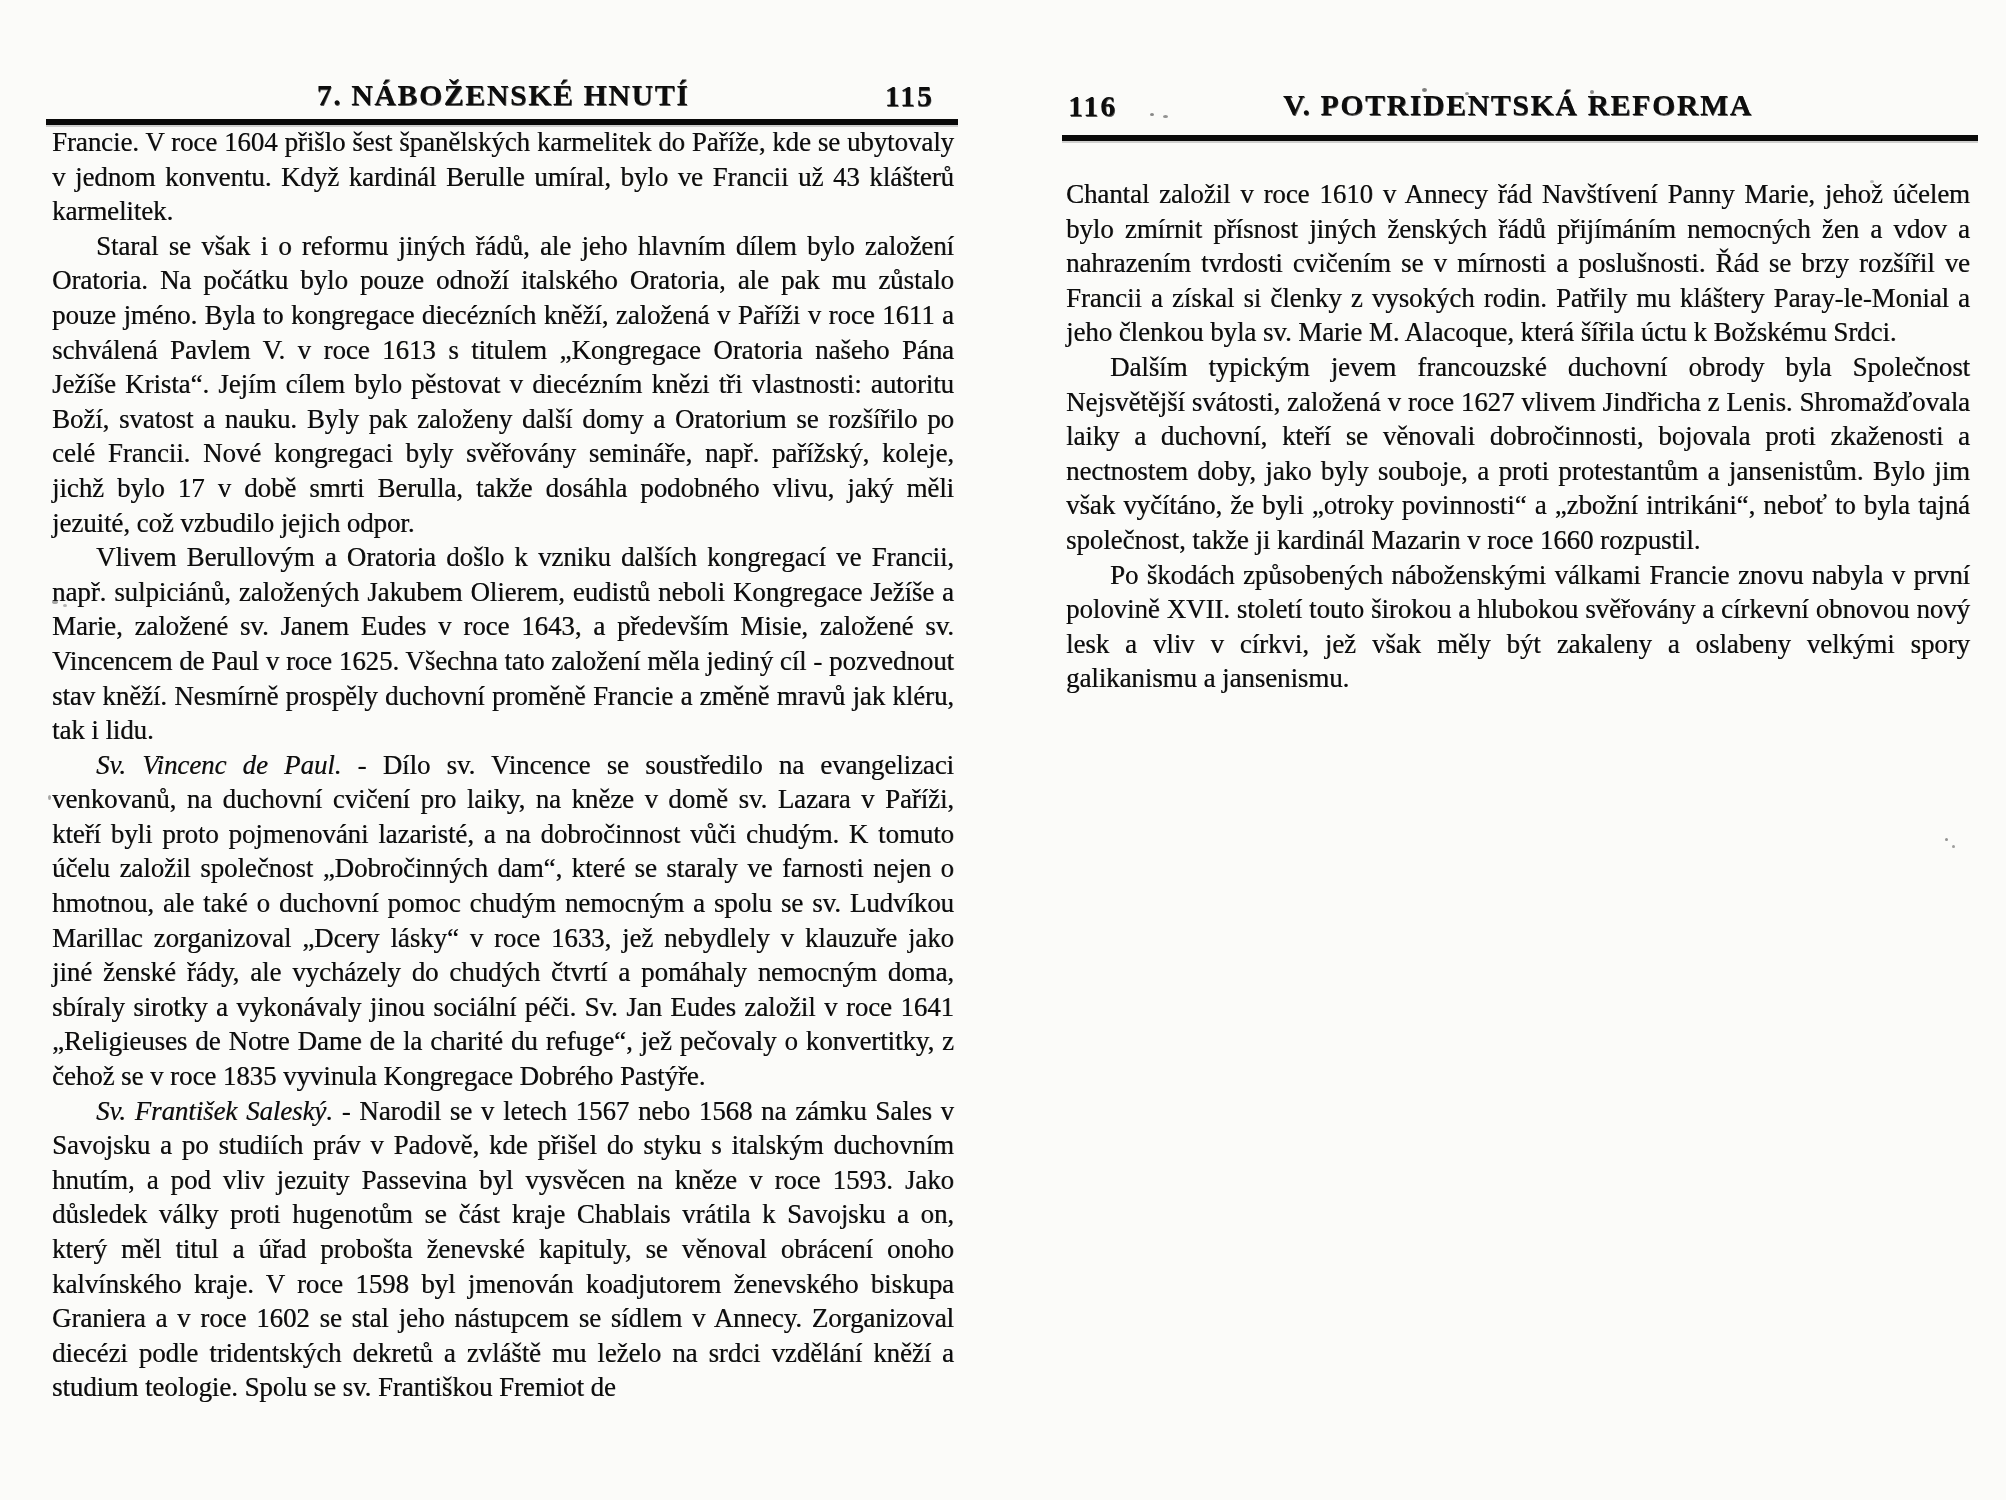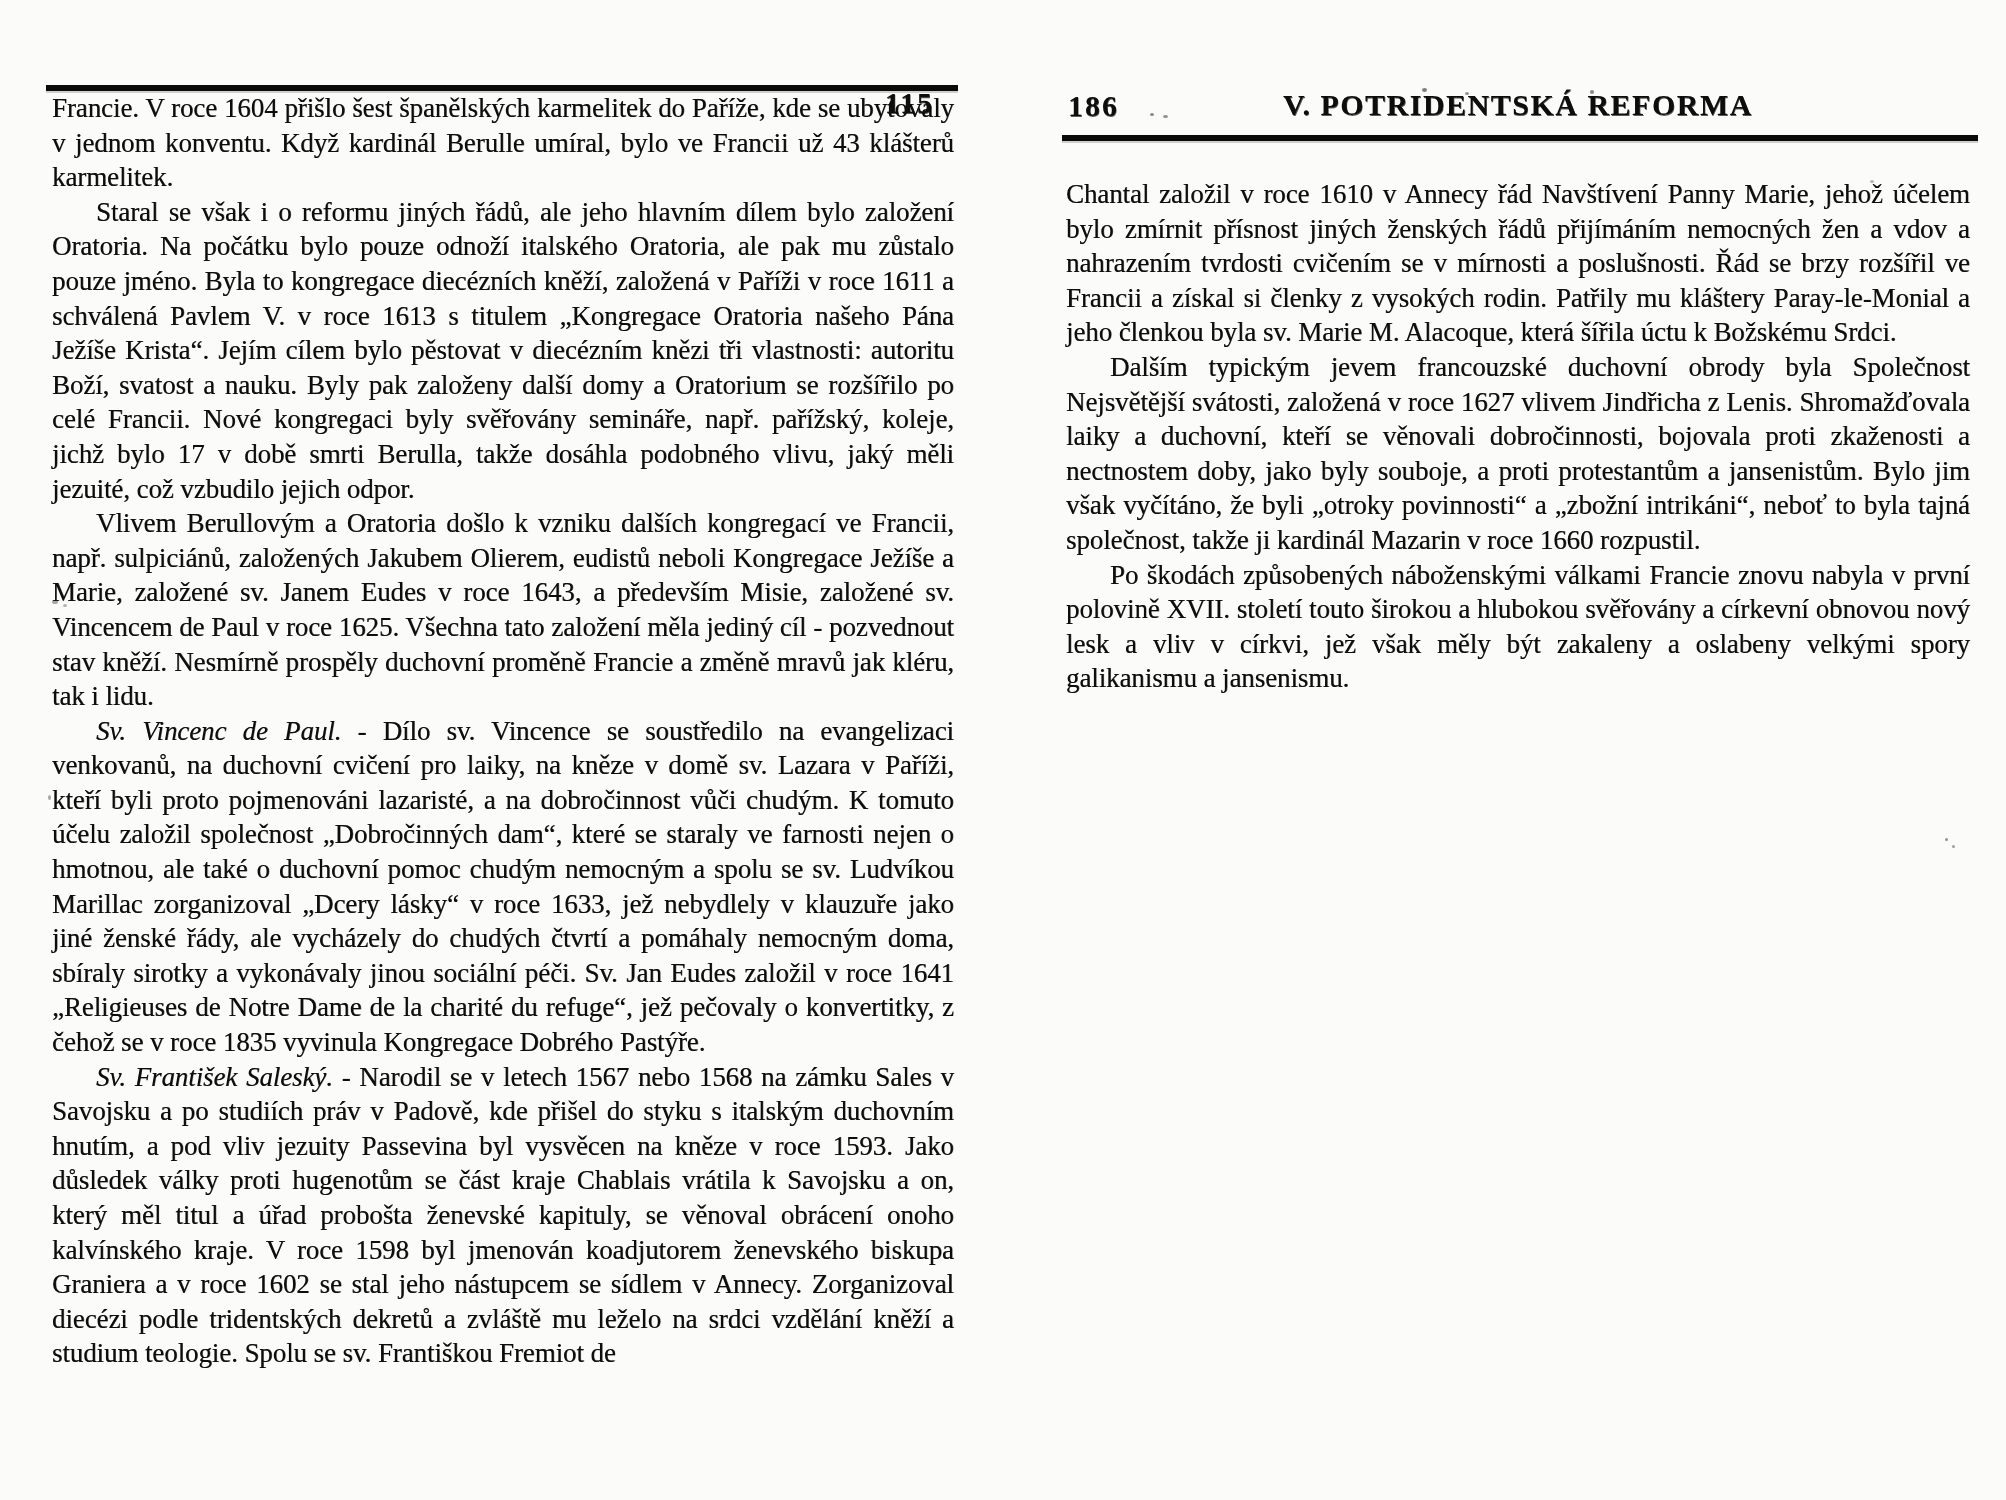--- a/index.html
+++ b/index.html
@@ -60,36 +60,37 @@
     position: absolute;
     background: #2a2a2a;
     border-radius: 50%;
   }
 </style>
 </head>
 <body>
 
 <section class="page page-left">
   <header class="page-header">
+    <span class="title">7. NÁBOŽENSKÉ HNUTÍ</span>
     <span class="pagenum">115</span>
     <div class="rule"></div>
   </header>
   <div class="body-text">
       <p class="para">Francie. V roce 1604 přišlo šest španělských karmelitek do Paříže, kde se ubytovaly v jednom konventu. Když kardinál Berulle umíral, bylo ve Francii už 43 klášterů karmelitek.</p>
       <p class="para indent">Staral se však i o reformu jiných řádů, ale jeho hlavním dílem bylo založení Oratoria. Na počátku bylo pouze odnoží italského Oratoria, ale pak mu zůstalo pouze jméno. Byla to kongregace diecézních kněží, založená v Paříži v roce 1611 a schválená Pavlem V. v roce 1613 s titulem „Kongregace Oratoria našeho Pána Ježíše Krista“. Jejím cílem bylo pěstovat v diecézním knězi tři vlastnosti: autoritu Boží, svatost a nauku. Byly pak založeny další domy a Oratorium se rozšířilo po celé Francii. Nové kongregaci byly svěřovány semináře, např. pařížský, koleje, jichž bylo 17 v době smrti Berulla, takže dosáhla podobného vlivu, jaký měli jezuité, což vzbudilo jejich odpor.</p>
       <p class="para indent">Vlivem Berullovým a Oratoria došlo k vzniku dalších kongregací ve Francii, např. sulpiciánů, založených Jakubem Olierem, eudistů neboli Kongregace Ježíše a Marie, založené sv. Janem Eudes v roce 1643, a především Misie, založené sv. Vincencem de Paul v roce 1625. Všechna tato založení měla jediný cíl - pozvednout stav kněží. Nesmírně prospěly duchovní proměně Francie a změně mravů jak kléru, tak i lidu.</p>
       <p class="para indent"><i>Sv. Vincenc de Paul.</i> - Dílo sv. Vincence se soustředilo na evangelizaci venkovanů, na duchovní cvičení pro laiky, na kněze v domě sv. Lazara v Paříži, kteří byli proto pojmenováni lazaristé, a na dobročinnost vůči chudým. K tomuto účelu založil společnost „Dobročinných dam“, které se staraly ve farnosti nejen o hmotnou, ale také o duchovní pomoc chudým nemocným a spolu se sv. Ludvíkou Marillac zorganizoval „Dcery lásky“ v roce 1633, jež nebydlely v klauzuře jako jiné ženské řády, ale vycházely do chudých čtvrtí a pomáhaly nemocným doma, sbíraly sirotky a vykonávaly jinou sociální péči. Sv. Jan Eudes založil v roce 1641 „Religieuses de Notre Dame de la charité du refuge“, jež pečovaly o konvertitky, z čehož se v roce 1835 vyvinula Kongregace Dobrého Pastýře.</p>
       <p class="para indent"><i>Sv. František Saleský.</i> - Narodil se v letech 1567 nebo 1568 na zámku Sales v Savojsku a po studiích práv v Padově, kde přišel do styku s italským duchovním hnutím, a pod vliv jezuity Passevina byl vysvěcen na kněze v roce 1593. Jako důsledek války proti hugenotům se část kraje Chablais vrátila k Savojsku a on, který měl titul a úřad probošta ženevské kapituly, se věnoval obrácení onoho kalvínského kraje. V roce 1598 byl jmenován koadjutorem ženevského biskupa Graniera a v roce 1602 se stal jeho nástupcem se sídlem v Annecy. Zorganizoval diecézi podle tridentských dekretů a zvláště mu leželo na srdci vzdělání kněží a studium teologie. Spolu se sv. Františkou Fremiot de</p>
     </div>
 </section>
 
 <section class="page page-right">
   <header class="page-header">
     <span class="title">V. POTRIDENTSKÁ REFORMA</span>
-    <span class="pagenum">186</span>
+    <span class="pagenum">116</span>
     <div class="rule"></div>
   </header>
   <div class="body-text">
       <p class="para">Chantal založil v roce 1610 v Annecy řád Navštívení Panny Marie, jehož účelem bylo zmírnit přísnost jiných ženských řádů přijímáním nemocných žen a vdov a nahrazením tvrdosti cvičením se v mírnosti a poslušnosti. Řád se brzy rozšířil ve Francii a získal si členky z vysokých rodin. Patřily mu kláštery Paray-le-Monial a jeho členkou byla sv. Marie M. Alacoque, která šířila úctu k Božskému Srdci.</p>
       <p class="para indent">Dalším typickým jevem francouzské duchovní obrody byla Společnost Nejsvětější svátosti, založená v roce 1627 vlivem Jindřicha z Lenis. Shromažďovala laiky a duchovní, kteří se věnovali dobročinnosti, bojovala proti zkaženosti a nectnostem doby, jako byly souboje, a proti protestantům a jansenistům. Bylo jim však vyčítáno, že byli „otroky povinnosti“ a „zbožní intrikáni“, neboť to byla tajná společnost, takže ji kardinál Mazarin v roce 1660 rozpustil.</p>
       <p class="para indent">Po škodách způsobených náboženskými válkami Francie znovu nabyla v první polovině XVII. století touto širokou a hlubokou svěřovány a církevní obnovou nový lesk a vliv v církvi, jež však měly být zakaleny a oslabeny velkými spory galikanismu a jansenismu.</p>
     </div>
 </section>
 
 <div class="speck" style="left:1150px; top:113px; width:4px; height:3px; opacity:.55;"></div>

